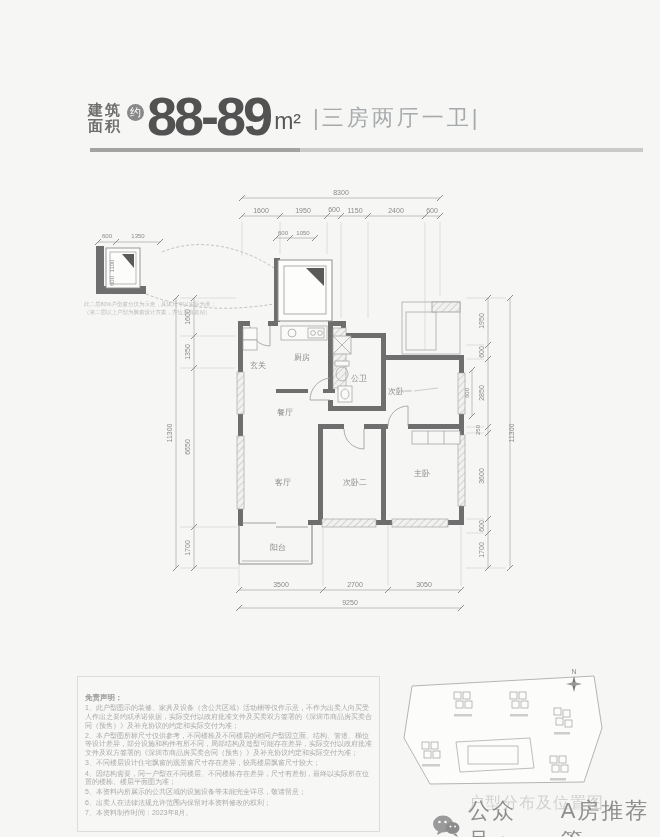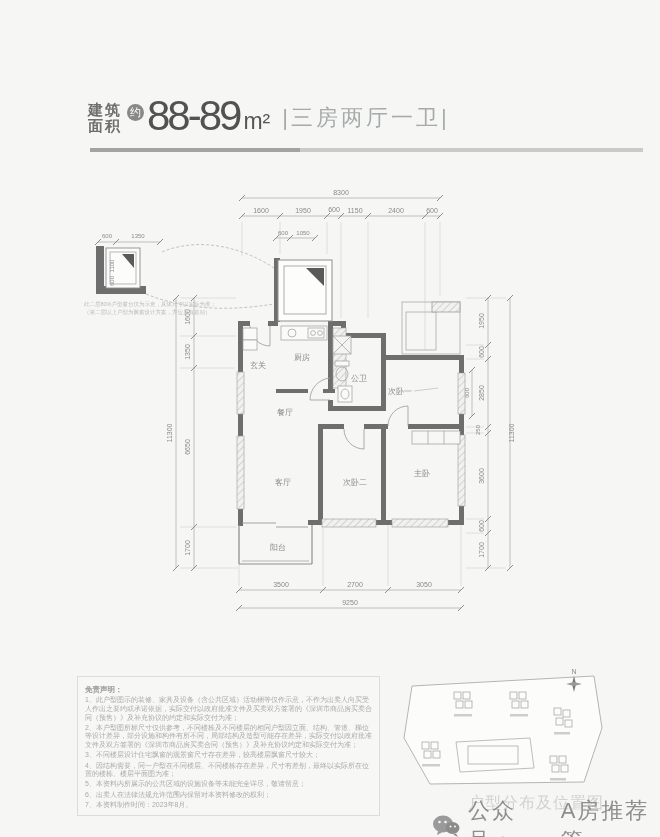--- a/index.html
+++ b/index.html
@@ -5,32 +5,32 @@
   html,body{margin:0;padding:0;}
   body{width:660px;height:837px;position:relative;background:#f6f6f4;
        font-family:"Liberation Sans",sans-serif;overflow:hidden;}
   .page{position:absolute;inset:0;}
   
   .hdr{position:absolute;left:88px;top:95px;display:flex;align-items:flex-end;white-space:nowrap;}
   .area-label{display:flex;flex-direction:column;font-size:15px;font-weight:700;
               color:#6e6e6e;line-height:16px;letter-spacing:2px;margin-bottom:3px;}
   .badge{width:17px;height:17px;border-radius:50%;background:#888;color:#fff;
          font-size:11px;line-height:17px;text-align:center;margin:0 3px 16px 5px;flex:0 0 auto;}
-  .area-value{font-size:42px;font-weight:400;color:#525252;line-height:42px;letter-spacing:-3px;}
+  .area-value{font-size:54px;font-weight:700;color:#525252;line-height:42px;letter-spacing:-3px;}
   .area-unit{font-size:23px;color:#565656;margin:0 0 2px 4px;text-align:right;}
   .type{font-size:22px;font-weight:300;color:#a7aaac;letter-spacing:3px;margin:0 0 1px 12px;line-height:36px;}
   .divider{position:absolute;left:90px;top:148px;width:553px;height:4px;display:flex;}
   .divider .d1{width:210px;background:#a3a3a3;}
   .divider .d2{flex:1;background:#cacaca;}
   
   svg.plan{position:absolute;left:80px;top:178px;}
   svg text{font-family:"Liberation Sans",sans-serif;}
   
   .disclaimer{position:absolute;left:77px;top:676px;width:287px;height:122px;
-              border:1px solid #dcdcda;background:#f7f7f5;padding:8px 7px;
+              border:1px solid #dcdcda;background:#f7f7f5;padding:16px 7px;
               font-size:7px;line-height:1.24;color:#ababab;overflow:hidden;}
   .disclaimer h4{margin:0 0 2px;font-size:7.5px;font-weight:700;color:#9b9b9b;}
   .disclaimer p{margin:0 0 1.5px;}
   
   svg.siteplan{position:absolute;left:398px;top:666px;}
   
   .faint-caption{position:absolute;left:468px;top:793px;font-size:16px;color:#d2d2d0;z-index:1;letter-spacing:1px;}
   .footer{position:absolute;left:432px;top:796px;display:flex;align-items:center;gap:8px;z-index:2;
           color:#8e8e8e;font-size:22px;letter-spacing:2px;}
   .footer .wx{flex:0 0 auto;}

